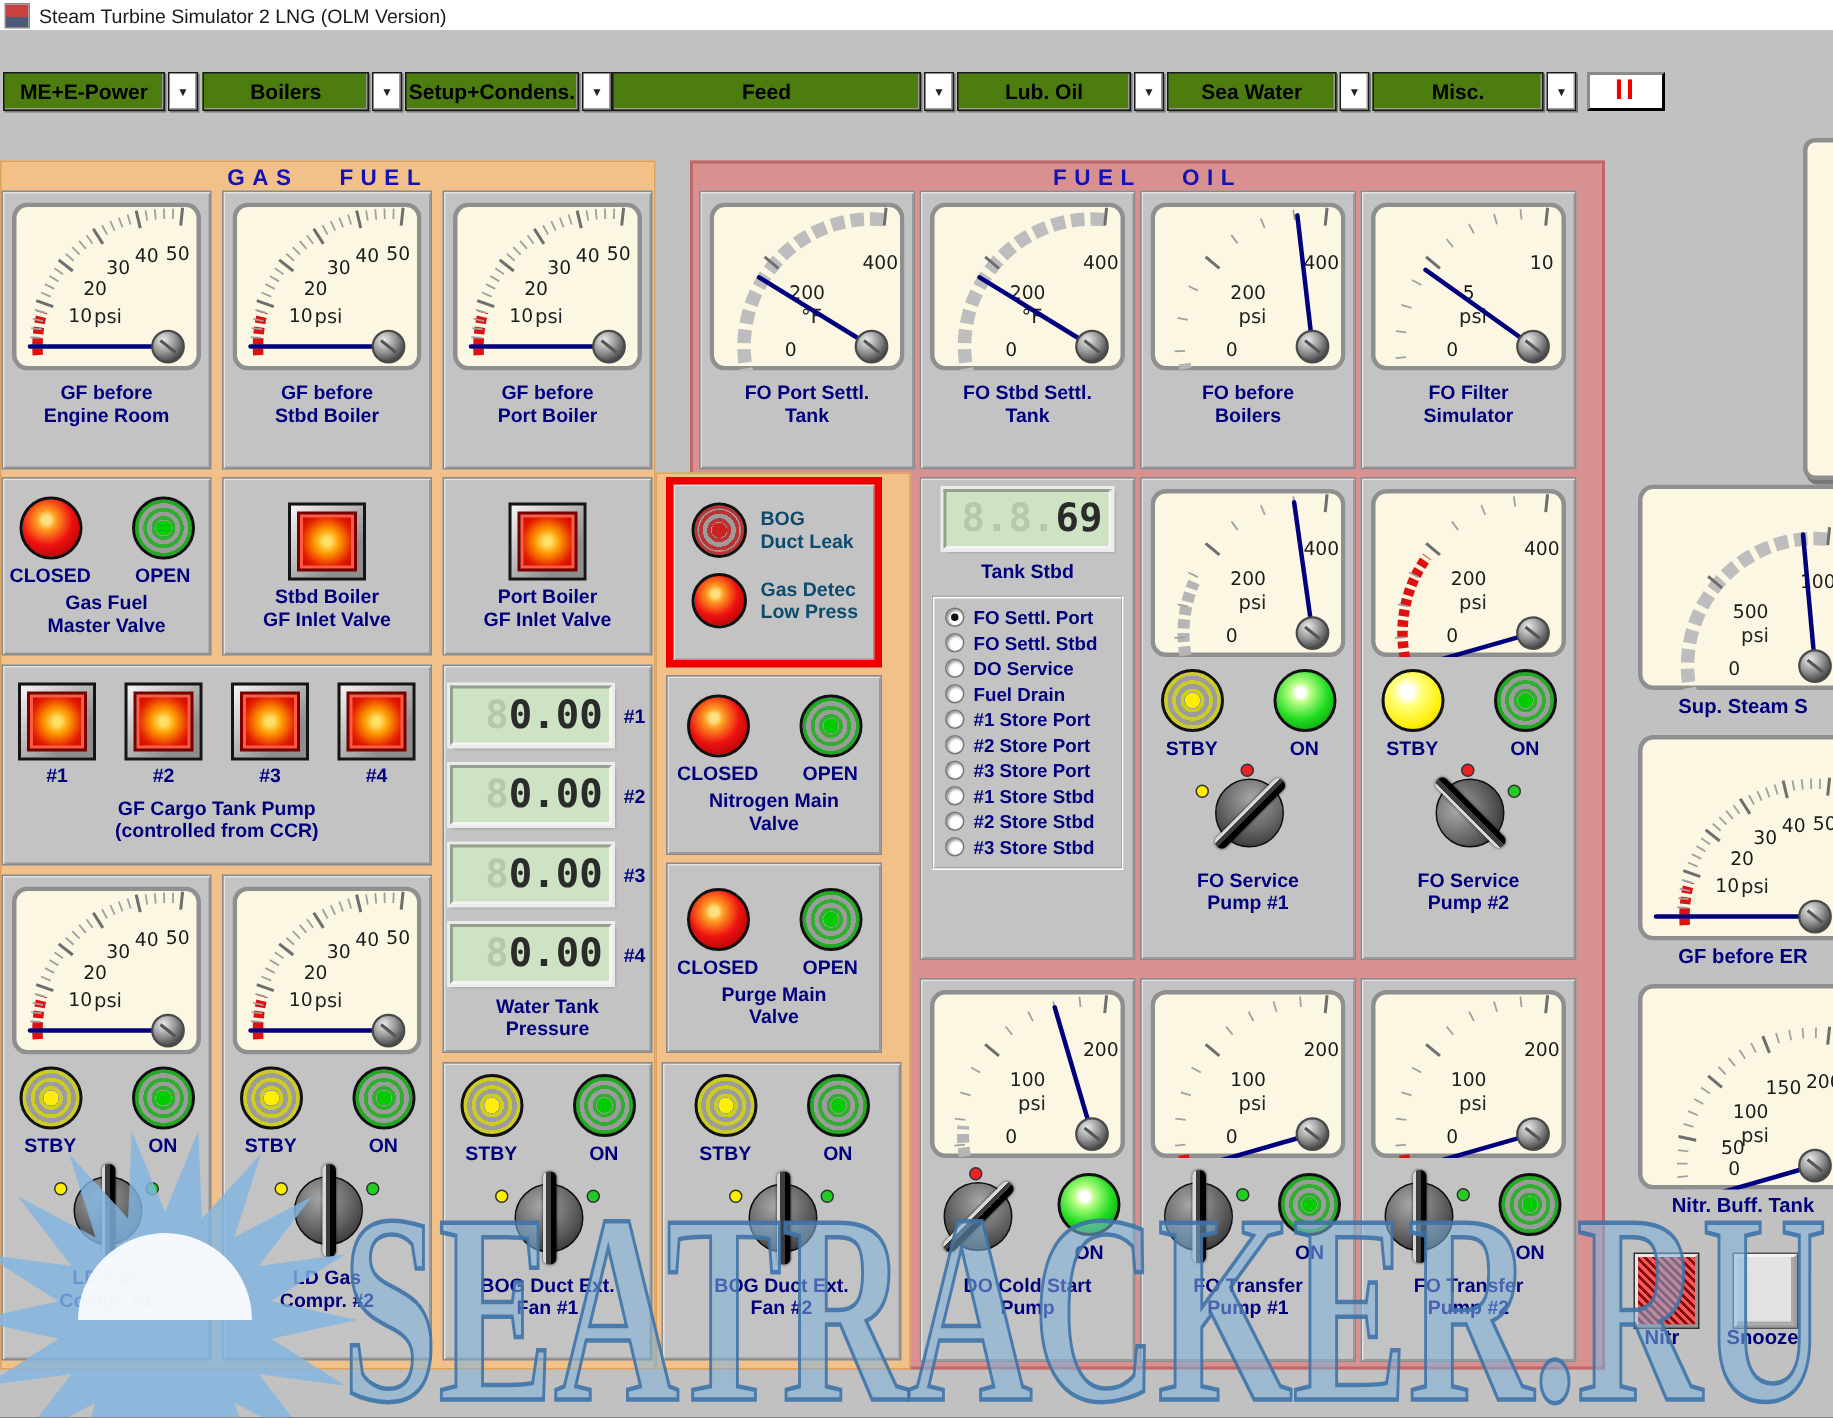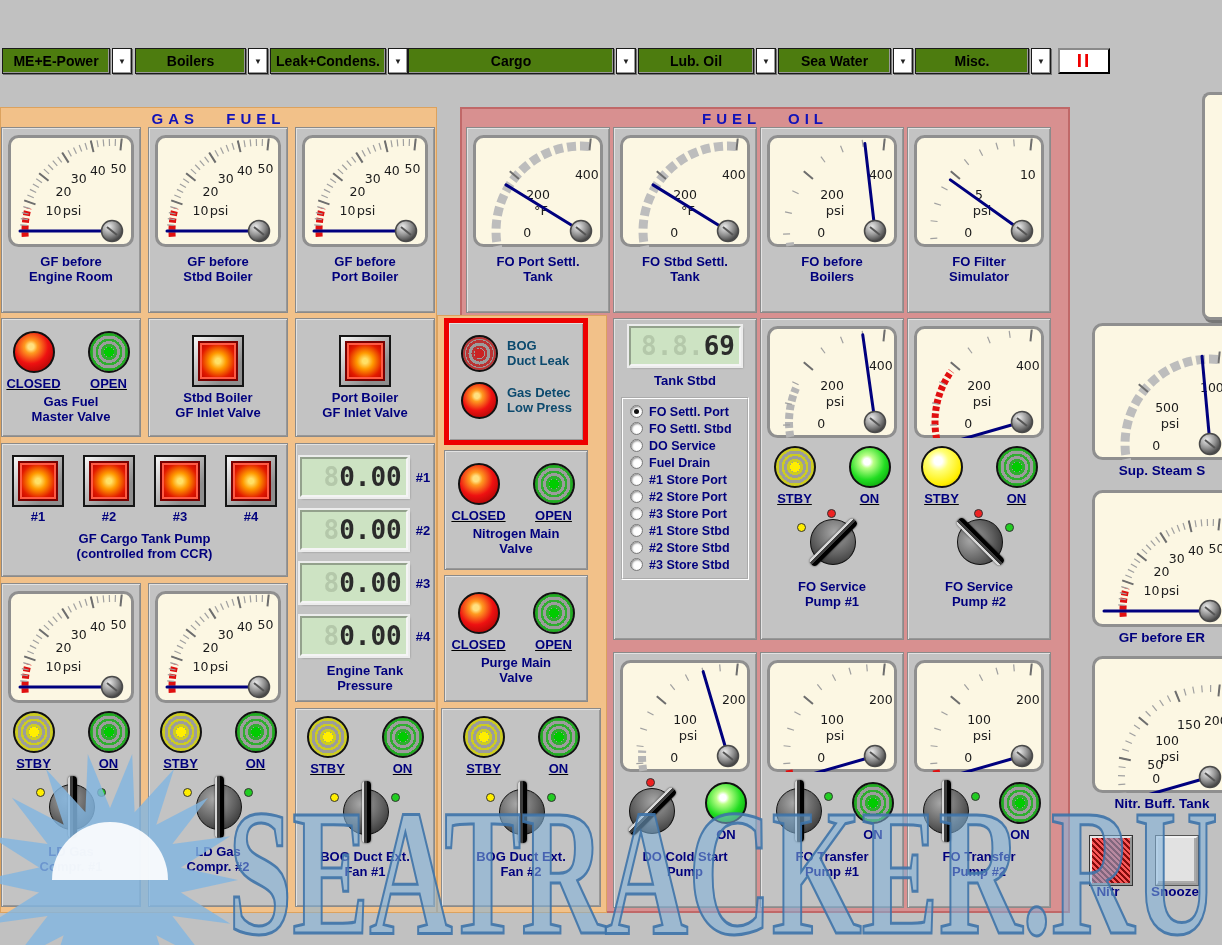--- a/index.html
+++ b/index.html
@@ -30,21 +30,21 @@
   .pB{background:#d89090;border:2px solid #c06868;box-sizing:border-box;}
   .panelTitle{position:absolute;height:18px;display:flex;align-items:center;justify-content:center;
       font-weight:bold;font-size:15px;color:#1212b8;letter-spacing:5px;word-spacing:18px;}
   .cell{position:absolute;background:#c3c3c3;border:1px solid #8a8a8a;
       box-shadow:inset 1px 1px 0 #e2e2e2,inset -1px -1px 0 #989898;box-sizing:border-box;
       display:flex;flex-direction:column;align-items:center;gap:8px;padding-top:7px;}
   .cell.valve{justify-content:center;gap:4px;padding-top:0;}
   .cell.alarmbox{border:5px solid #ee0000;gap:10px;padding-top:12px;align-items:flex-start;}
   .celllabel{font-weight:bold;font-size:13px;color:#00007d;text-align:center;white-space:pre-line;line-height:1.15;}
   
-  .lamprow{display:flex;gap:17px;text-decoration:underline;}
+  .lamprow{display:flex;gap:17px;}
   .lampwrap{display:flex;flex-direction:column;align-items:center;gap:3px;width:58px;}
   .lamp{width:42px;height:42px;border-radius:50%;border:2px solid #111;box-sizing:border-box;}
   .lamp.sm{width:37px;height:37px;}
   .lamp.red-lit{background:radial-gradient(circle at 42% 36%,#ffe080 0 9%,#ff9a20 20%,#ee1111 52%,#8f0000 100%);}
   .lamp.red-dim{background:radial-gradient(circle,#cc2222 0 5px,rgba(0,0,0,0) 5px),repeating-radial-gradient(circle,#bb3333 0 2.5px,#9c9c9c 2.5px 5.5px);box-shadow:inset 0 0 0 2px #b33;}
   .lamp.green-dim{background:radial-gradient(circle,#00cc00 0 5px,rgba(0,0,0,0) 5px),repeating-radial-gradient(circle,#2fae2f 0 2.5px,#9c9c9c 2.5px 5.5px);box-shadow:inset 0 0 0 2px #2a2;}
   .lamp.green-lit{background:radial-gradient(circle at 42% 36%,#ffffff 0 10%,#bbff88 20%,#22dd22 55%,#008800 100%);}
   .lamp.yellow-dim{background:radial-gradient(circle,#ffee00 0 5px,rgba(0,0,0,0) 5px),repeating-radial-gradient(circle,#cccc22 0 2.5px,#9c9c9c 2.5px 5.5px);box-shadow:inset 0 0 0 2px #cc2;}
   .lamp.yellow-lit{background:radial-gradient(circle at 40% 34%,#ffffff 0 12%,#ffff77 30%,#ffee00 70%,#bb9900 100%);}
   .lampcap{font-weight:bold;font-size:13px;color:#00007d;}
@@ -103,35 +103,39 @@
   <svg width="0" height="0" style="position:absolute">
     <defs>
       <radialGradient id="kgrad" cx="35%" cy="30%" r="75%">
         <stop offset="0%" stop-color="#ececec"></stop>
           <stop offset="55%" stop-color="#8f8f8f"></stop>
           <stop offset="100%" stop-color="#3a3a3a"></stop>
       </radialGradient>
     </defs>
   </svg>
 
+  <div class="titlebar">
+    <div class="appicon"></div>
+    <div class="titletext">Steam Turbine Simulator 2 LNG (OLM Version)</div>
+  </div>
   <div class="toolbar" id="toolbar">
       <div class="combo" style="left: 2px; width: 130px;">
         <div class="lbl">ME+E-Power</div>
         <div class="arr">▼</div>
       </div>
       <div class="combo" style="left: 135px; width: 133px;">
         <div class="lbl">Boilers</div>
         <div class="arr">▼</div>
       </div>
       <div class="combo" style="left: 270px; width: 138px;">
-        <div class="lbl">Leak+Condens.</div>
+        <div class="lbl">Setup+Condens.</div>
         <div class="arr">▼</div>
       </div>
       <div class="combo" style="left: 408px; width: 228px;">
-        <div class="lbl">Cargo</div>
+        <div class="lbl">Feed</div>
         <div class="arr">▼</div>
       </div>
       <div class="combo" style="left: 638px; width: 138px;">
         <div class="lbl">Lub. Oil</div>
         <div class="arr">▼</div>
       </div>
       <div class="combo" style="left: 778px; width: 135px;">
         <div class="lbl">Sea Water</div>
         <div class="arr">▼</div>
       </div>
@@ -373,21 +377,21 @@
             <div class="lcdtag">#3</div>
           </div>
           <div class="lcdrow">
             <div class="lcd">
               <span class="ghost">8</span>
               <span class="val">0.00</span>
             </div>
             <div class="lcdtag">#4</div>
           </div>
         </div>
-        <div class="celllabel">Engine Tank
+        <div class="celllabel">Water Tank
 Pressure</div>
       </div>
       <div class="cell" style="left: 1px; top: 583px; width: 140px; height: 324px;">
         <svg width="126" height="112">
           <rect x="1.5" y="1.5" width="123" height="109" rx="9" fill="#fcf7e3" stroke="#8f8f8f" stroke-width="3"></rect>
           <path d="M17.2,101.8 A87,87 0 0 1 20.1,73.0" fill="none" stroke="#e01010" stroke-width="7" stroke-dasharray="4.5 2.6"></path>
           <line x1="19" y1="95.99999999999999" x2="12" y2="95.99999999999999" stroke="#a0a0a0" stroke-width="1.2"></line>
           <line x1="19.19082863571805" y1="90.30750911253625" x2="12.206543935130128" y2="89.83871574533336" stroke="#a0a0a0" stroke-width="1.2"></line>
           <line x1="19.76245770597312" y1="84.6405779961288" x2="12.825248340582675" y2="83.70509618404529" stroke="#a0a0a0" stroke-width="1.2"></line>
           <line x1="20.71232054733902" y1="79.0246516562754" x2="13.853335180649282" y2="77.62668179267455" stroke="#a0a0a0" stroke-width="1.2"></line>

